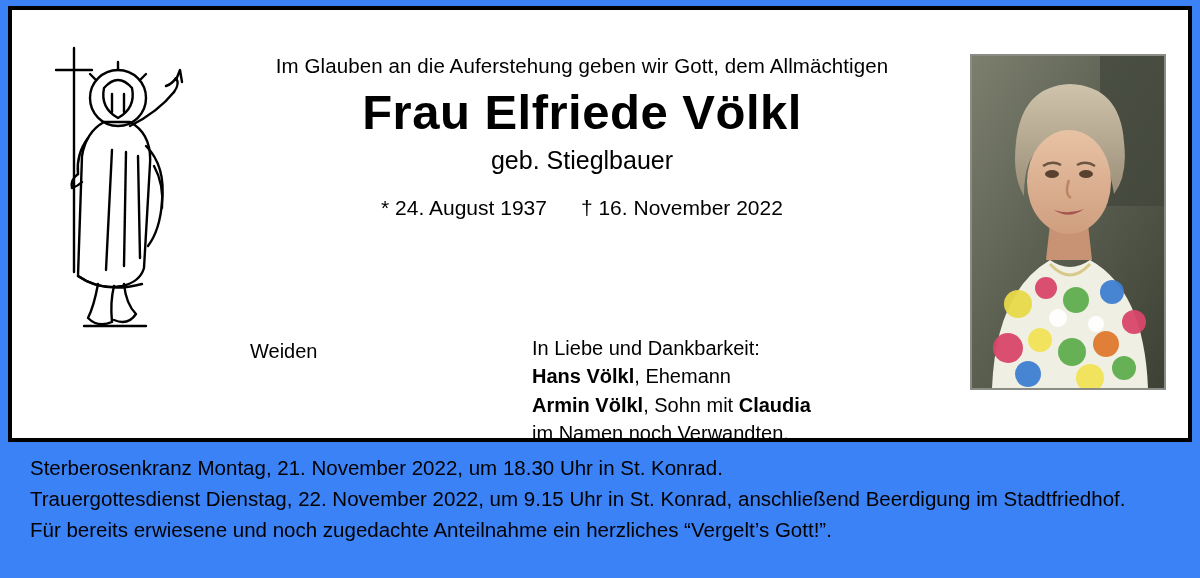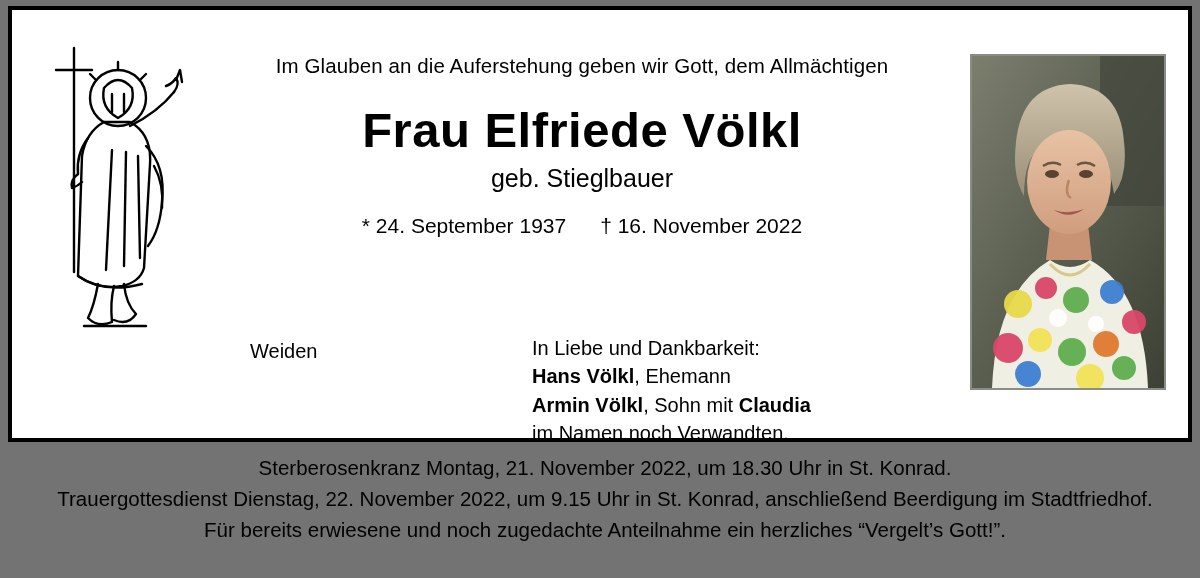--- a/index.html
+++ b/index.html
@@ -11,21 +11,21 @@
     width: 1200px;
     height: 578px;
     font-family: "Liberation Sans", sans-serif;
     color: #000000;
     overflow: hidden;
   }
   .page {
     position: relative;
     width: 1200px;
     height: 578px;
-    background: #737373;
+    background: #3b82f6;
   }
   
   .notice-box {
     position: absolute;
     left: 8px;
     top: 6px;
     width: 1184px;
     height: 436px;
     border: 4px solid #000000;
     box-sizing: border-box;
@@ -49,21 +49,21 @@
     top: 44px;
     width: 740px;
     text-align: center;
   }
   .intro-line {
     font-size: 20.5px;
     letter-spacing: 0.1px;
     line-height: 1.2;
   }
   .name {
-    margin-top: 26px;
+    margin-top: 8px;
     font-size: 49px;
     font-weight: bold;
     letter-spacing: 0.5px;
     line-height: 1.05;
   }
   .maiden {
     margin-top: 8px;
     font-size: 25px;
   }
   .dates {
@@ -119,21 +119,20 @@
   .footer {
     position: absolute;
     left: 30px;
     top: 452px;
     width: 1150px;
     font-size: 20.5px;
     line-height: 1.52;
   }
   .footer div {
     white-space: nowrap;
-    text-align: center;
   }
 </style>
 </head>
 <body>
 
 <div class="page">
 
   <div class="notice-box">
 
     <div class="illustration">
@@ -177,21 +176,21 @@
           <line x1="58" y1="300" x2="120" y2="300"></line>
         </g>
       </svg>
     </div>
 
     <div class="center-col">
       <div class="intro-line">Im Glauben an die Auferstehung geben wir Gott, dem Allmächtigen</div>
       <div class="name">Frau Elfriede Völkl</div>
       <div class="maiden">geb. Stieglbauer</div>
       <div class="dates">
-        <span>* 24. September 1937</span><span class="gap"></span><span>† 16. November 2022</span>
+        <span>* 24. August 1937</span><span class="gap"></span><span>† 16. November 2022</span>
       </div>
     </div>
 
     <div class="place">Weiden</div>
 
     <div class="family">
       <div class="ln">In Liebe und Dankbarkeit:</div>
       <div class="ln"><b>Hans Völkl</b><span>, Ehemann</span></div>
       <div class="ln"><b>Armin Völkl</b><span>, Sohn mit </span><b>Claudia</b></div>
       <div class="ln">im Namen noch Verwandten.</div>

